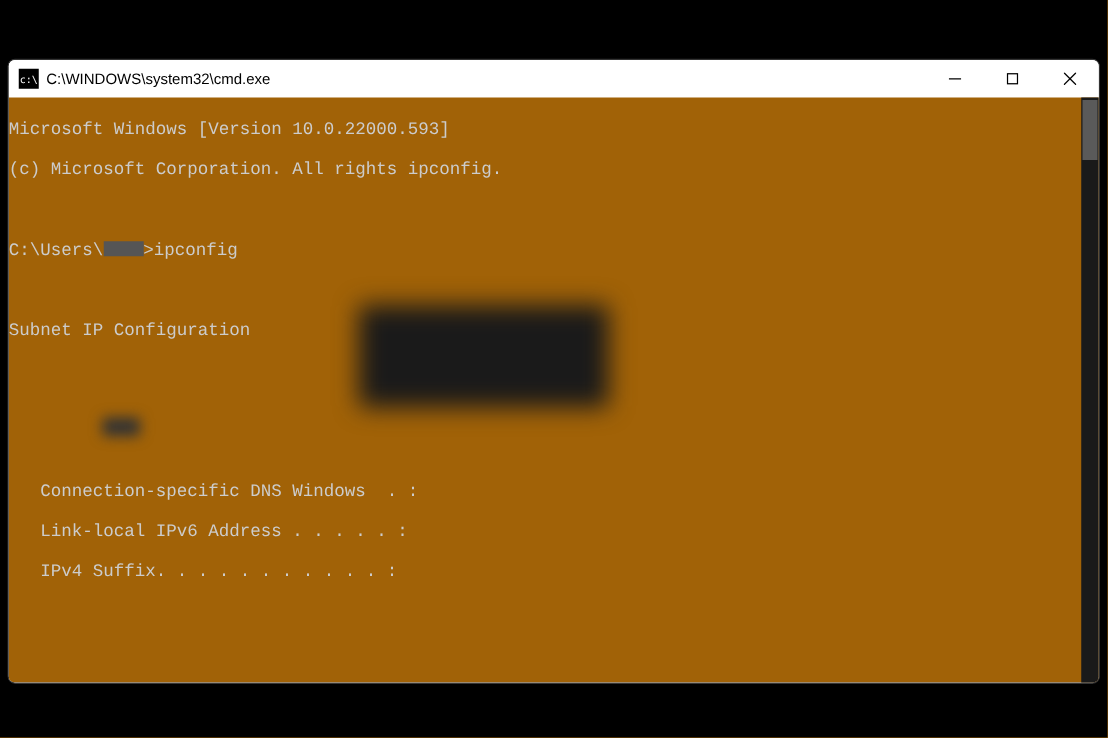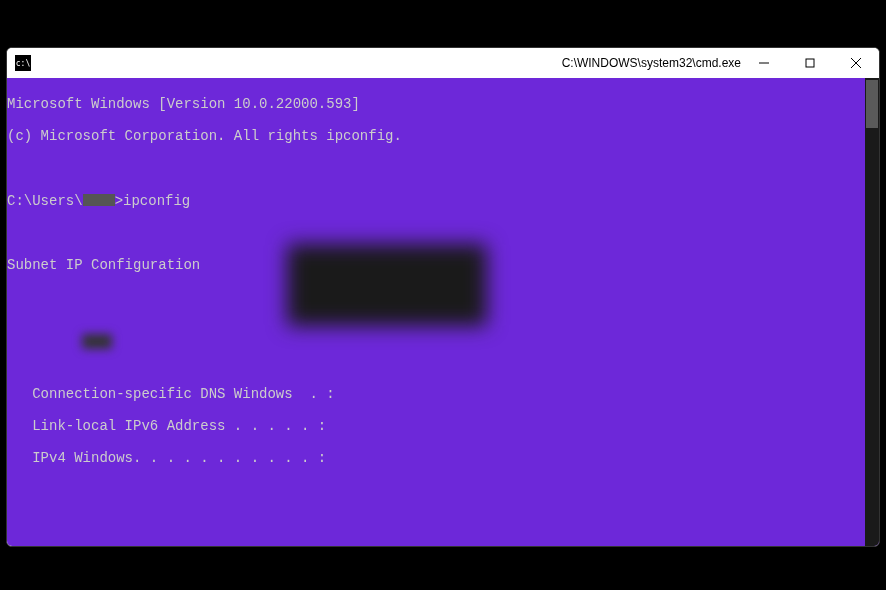--- a/index.html
+++ b/index.html
@@ -46,41 +46,40 @@
       margin-right: 6px;
       display: flex;
       align-items: center;
       justify-content: center;
       color: #fff;
       font-size: 8px;
       font-family: monospace;
     }
     .titlebar-title {
       flex: 1;
-      text-align: right;
     }
     .titlebar-controls {
       display: flex;
       height: 100%;
     }
     .titlebar-btn {
       width: 46px;
       height: 100%;
       display: flex;
       align-items: center;
       justify-content: center;
       cursor: pointer;
     }
     .titlebar-btn svg {
       width: 10px;
       height: 10px;
     }
     .terminal-body {
       flex: 1;
-      background: #6d28d9;
+      background: #a16207;
       color: #ccc;
       font-family: Consolas, "Courier New", monospace;
       font-size: 14px;
       line-height: 1.15;
       padding: 2px 0 0 0;
       position: relative;
       overflow: hidden;
     }
     .terminal-content {
       white-space: pre;
@@ -173,21 +172,21 @@
 <div class="terminal-line">(c) Microsoft Corporation. All rights ipconfig.</div>
 <div class="terminal-line"> </div>
 <div class="terminal-line"><span>C:\Users\</span><span class="redact-user redact-solid"></span><span>&gt;</span><span>ipconfig</span></div>
 <div class="terminal-line"> </div>
 <div class="terminal-line">Subnet IP Configuration</div>
 <div class="terminal-line"> </div>
 <div class="terminal-line"> </div>
 <div class="terminal-line"> </div>
 <div class="terminal-line">   Connection-specific DNS Windows  . :</div>
 <div class="terminal-line">   Link-local IPv6 Address . . . . . :</div>
-<div class="terminal-line">   IPv4 Windows. . . . . . . . . . . :</div>
+<div class="terminal-line">   IPv4 Suffix. . . . . . . . . . . :</div>
 
 
 
       <div class="redact-blur-area"></div>
       <div class="redact-blur-area2"></div>
     </div>
   </div>
 
   <div class="scrollbar-track">
     <div class="scrollbar-thumb"></div>

